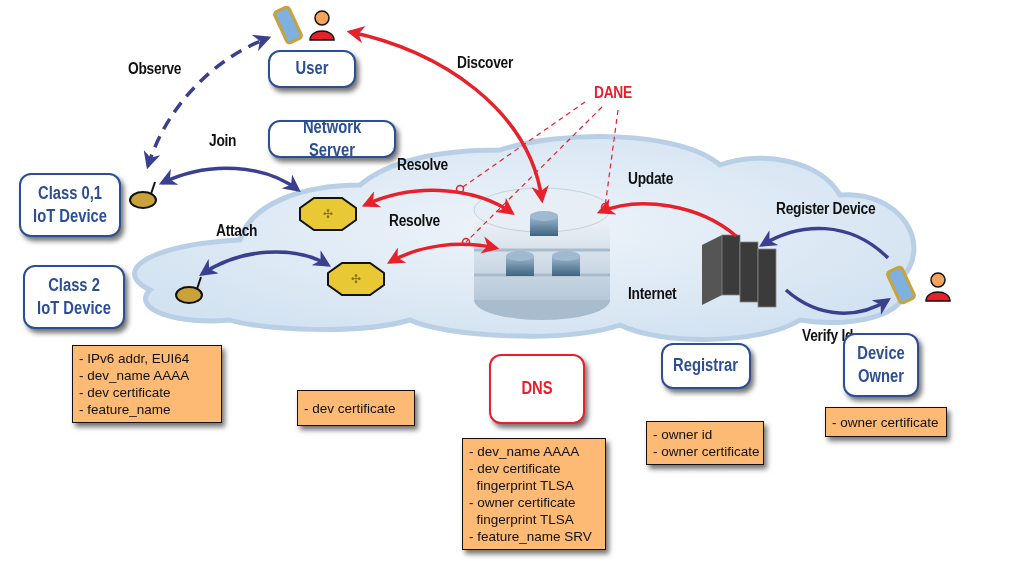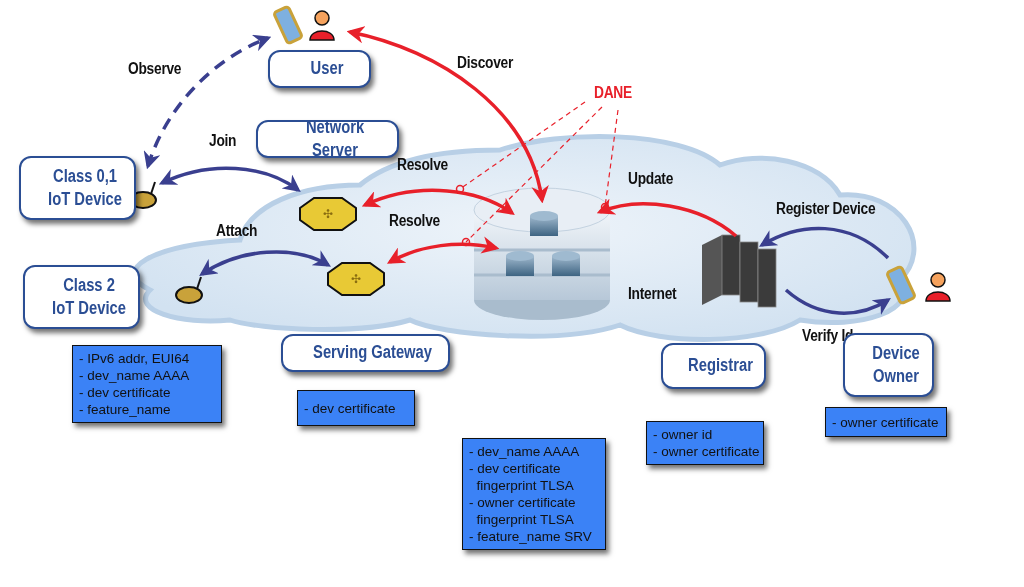--- a/index.html
+++ b/index.html
@@ -5,24 +5,24 @@
   html, body { margin:0; padding:0; background:#ffffff; }
   #stage { position:relative; width:1024px; height:587px; overflow:hidden; background:#ffffff;
            font-family:"Liberation Sans", sans-serif; }
   svg#diagram { position:absolute; left:0; top:0; width:1024px; height:587px; }
   .lbl { position:absolute; font-family:"Liberation Sans", sans-serif; font-weight:bold; font-size:16px;
          color:#111; letter-spacing:-0.3px; transform:scaleX(0.86); transform-origin:left top; white-space:nowrap; }
   .dane { color:#e8202a; }
   .node { position:absolute; background:#fff; border:2px solid #2b4e94; border-radius:12px;
           box-shadow:3px 4px 5px rgba(0,0,0,0.55); color:#2b4e94; font-weight:bold; font-size:18px;
           display:flex; align-items:center; justify-content:center; text-align:center; line-height:1.3;
-          font-family:"Liberation Sans", sans-serif;padding-left:15px; }
+          font-family:"Liberation Sans", sans-serif; }
   .node span { display:inline-block; transform:scaleX(0.82); white-space:pre-line; }
   .node.red { border-color:#e8202a; color:#e8202a; }
-  .info { position:absolute; background:#3b82f6; border:1.5px solid #111; box-shadow:3px 4px 5px rgba(0,0,0,0.55);
+  .info { position:absolute; background:#fdba74; border:1.5px solid #111; box-shadow:3px 4px 5px rgba(0,0,0,0.55);
           font-family:"Liberation Sans", sans-serif; font-size:13.5px; color:#111; padding:4px 6px; line-height:17px; }
   .info div { white-space:pre; }
 </style>
 </head>
 <body>
 
 <div id="stage">
 <svg id="diagram" viewBox="0 0 1024 587">
   <defs>
     <marker id="ab" viewBox="0 0 10 10" refX="8" refY="5" markerWidth="5" markerHeight="5" orient="auto-start-reverse">
@@ -137,33 +137,33 @@
 <div class="lbl" style="left:389px;top:212px">Resolve</div>
 <div class="lbl" style="left:216px;top:222px">Attach</div>
 <div class="lbl" style="left:628px;top:170px">Update</div>
 <div class="lbl" style="left:776px;top:200px">Register Device</div>
 <div class="lbl" style="left:628px;top:285px">Internet</div>
 <div class="lbl" style="left:802px;top:327px">Verify Id</div>
 
 <div class="node" style="left:268px;top:50px;width:84px;height:34px">
       <span>User</span>
     </div>
-<div class="node" style="left:256px;top:120px;width:124px;height:34px">
+<div class="node" style="left:268px;top:120px;width:124px;height:34px">
       <span>Network Server</span>
     </div>
-<div class="node" style="left:19px;top:156px;width:98px;height:60px">
+<div class="node" style="left:19px;top:173px;width:98px;height:60px">
       <span>Class 0,1
 IoT Device</span>
     </div>
 <div class="node" style="left:23px;top:265px;width:98px;height:60px">
       <span>Class 2
 IoT Device</span>
     </div>
-<div class="node" style="left:281px;top:334px;width:150px;height:34px">
-      <span>Serving Gateway</span>
+<div class="node red" style="left:489px;top:354px;width:92px;height:66px">
+      <span>DNS</span>
     </div>
 <div class="node" style="left:661px;top:343px;width:86px;height:42px">
       <span>Registrar</span>
     </div>
 <div class="node" style="left:843px;top:333px;width:72px;height:60px">
       <span>Device
 Owner</span>
     </div>
 
 <div class="info" style="left:72px;top:345px;width:136px">

